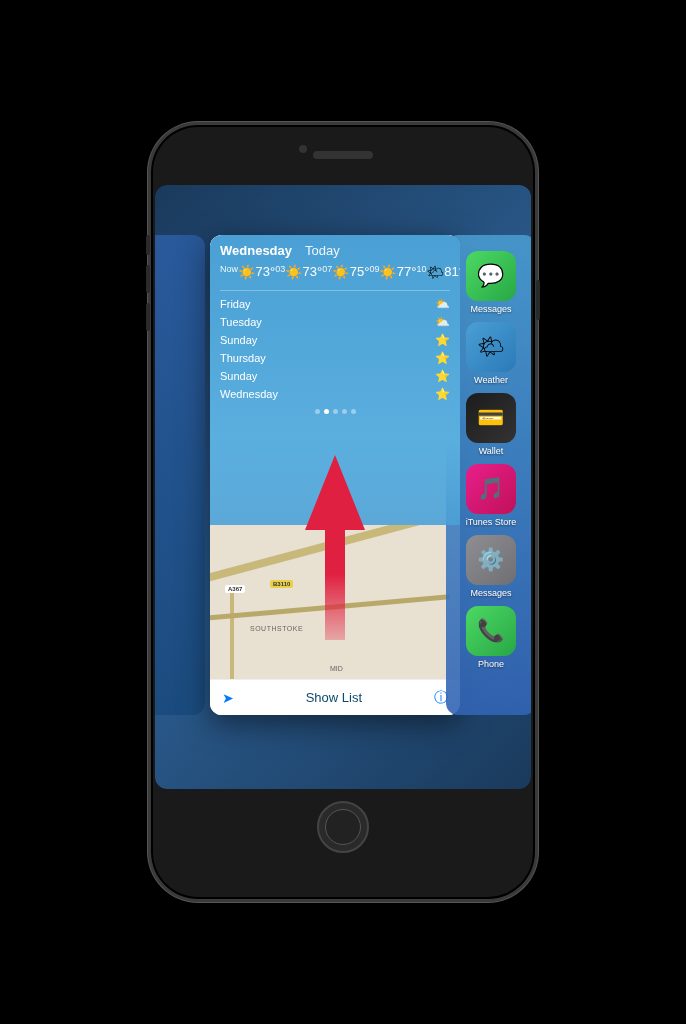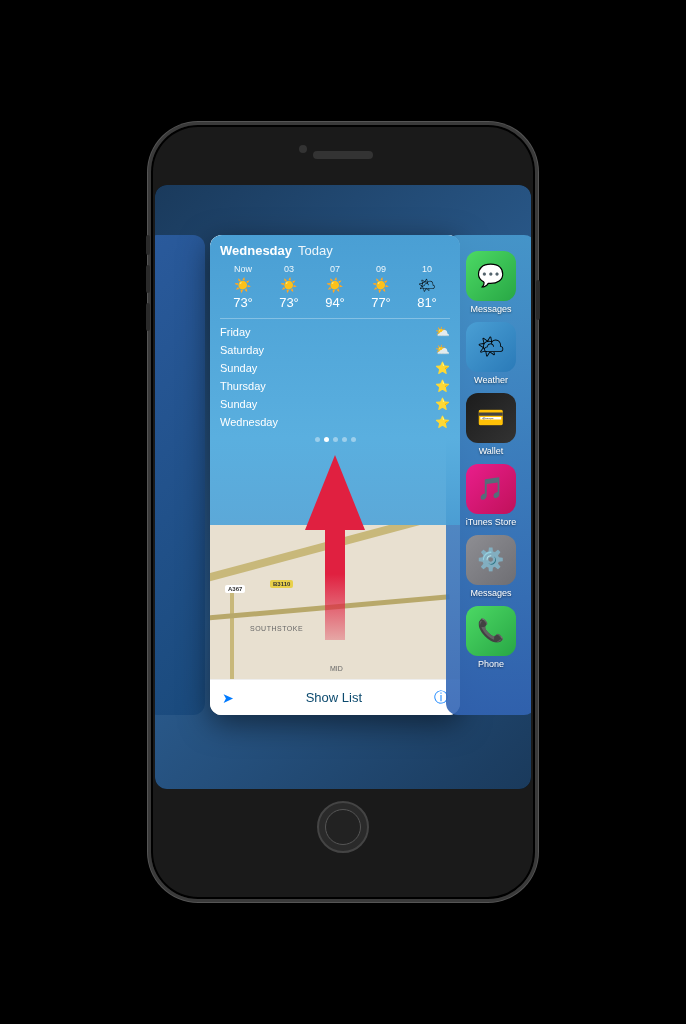--- a/index.html
+++ b/index.html
@@ -150,31 +150,31 @@
     }
     .weather-day {
       font-size: 13px;
       font-weight: 600;
       color: #fff;
       margin-right: 6px;
     }
     .weather-today {
       font-size: 13px;
       color: rgba(255,255,255,0.9);
+      margin-left: 7px;
     }
 
     .weather-hourly {
       display: flex;
       justify-content: space-between;
       margin-bottom: 8px;
     }
     .weather-hour-item {
       display: flex;
-      flex-direction: column;
-      align-items: center;
+      flex-direction: row;
       flex: 1;
     }
     .weather-hour-label {
       font-size: 9px;
       color: rgba(255,255,255,0.9);
       margin-bottom: 3px;
     }
     .weather-hour-icon {
       font-size: 14px;
       margin-bottom: 2px;
@@ -476,21 +476,21 @@
             <span class="weather-hour-temp">73°</span>
           </div>
           <div class="weather-hour-item">
             <span class="weather-hour-label">03</span>
             <span class="weather-hour-icon">☀️</span>
             <span class="weather-hour-temp">73°</span>
           </div>
           <div class="weather-hour-item">
             <span class="weather-hour-label">07</span>
             <span class="weather-hour-icon">☀️</span>
-            <span class="weather-hour-temp">94°</span>
+            <span class="weather-hour-temp">75°</span>
           </div>
           <div class="weather-hour-item">
             <span class="weather-hour-label">09</span>
             <span class="weather-hour-icon">☀️</span>
             <span class="weather-hour-temp">77°</span>
           </div>
           <div class="weather-hour-item">
             <span class="weather-hour-label">10</span>
             <span class="weather-hour-icon">🌤</span>
             <span class="weather-hour-temp">81°</span>
@@ -498,21 +498,21 @@
         </div>
 
         <div class="weather-divider"></div>
 
         <div class="weather-forecast">
           <div class="weather-forecast-row">
             <span class="weather-forecast-day">Friday</span>
             <span class="weather-forecast-icon">⛅</span>
           </div>
           <div class="weather-forecast-row">
-            <span class="weather-forecast-day">Saturday</span>
+            <span class="weather-forecast-day">Tuesday</span>
             <span class="weather-forecast-icon">⛅</span>
           </div>
           <div class="weather-forecast-row">
             <span class="weather-forecast-day">Sunday</span>
             <span class="weather-forecast-icon">⭐</span>
           </div>
           <div class="weather-forecast-row">
             <span class="weather-forecast-day">Thursday</span>
             <span class="weather-forecast-icon">⭐</span>
           </div>

